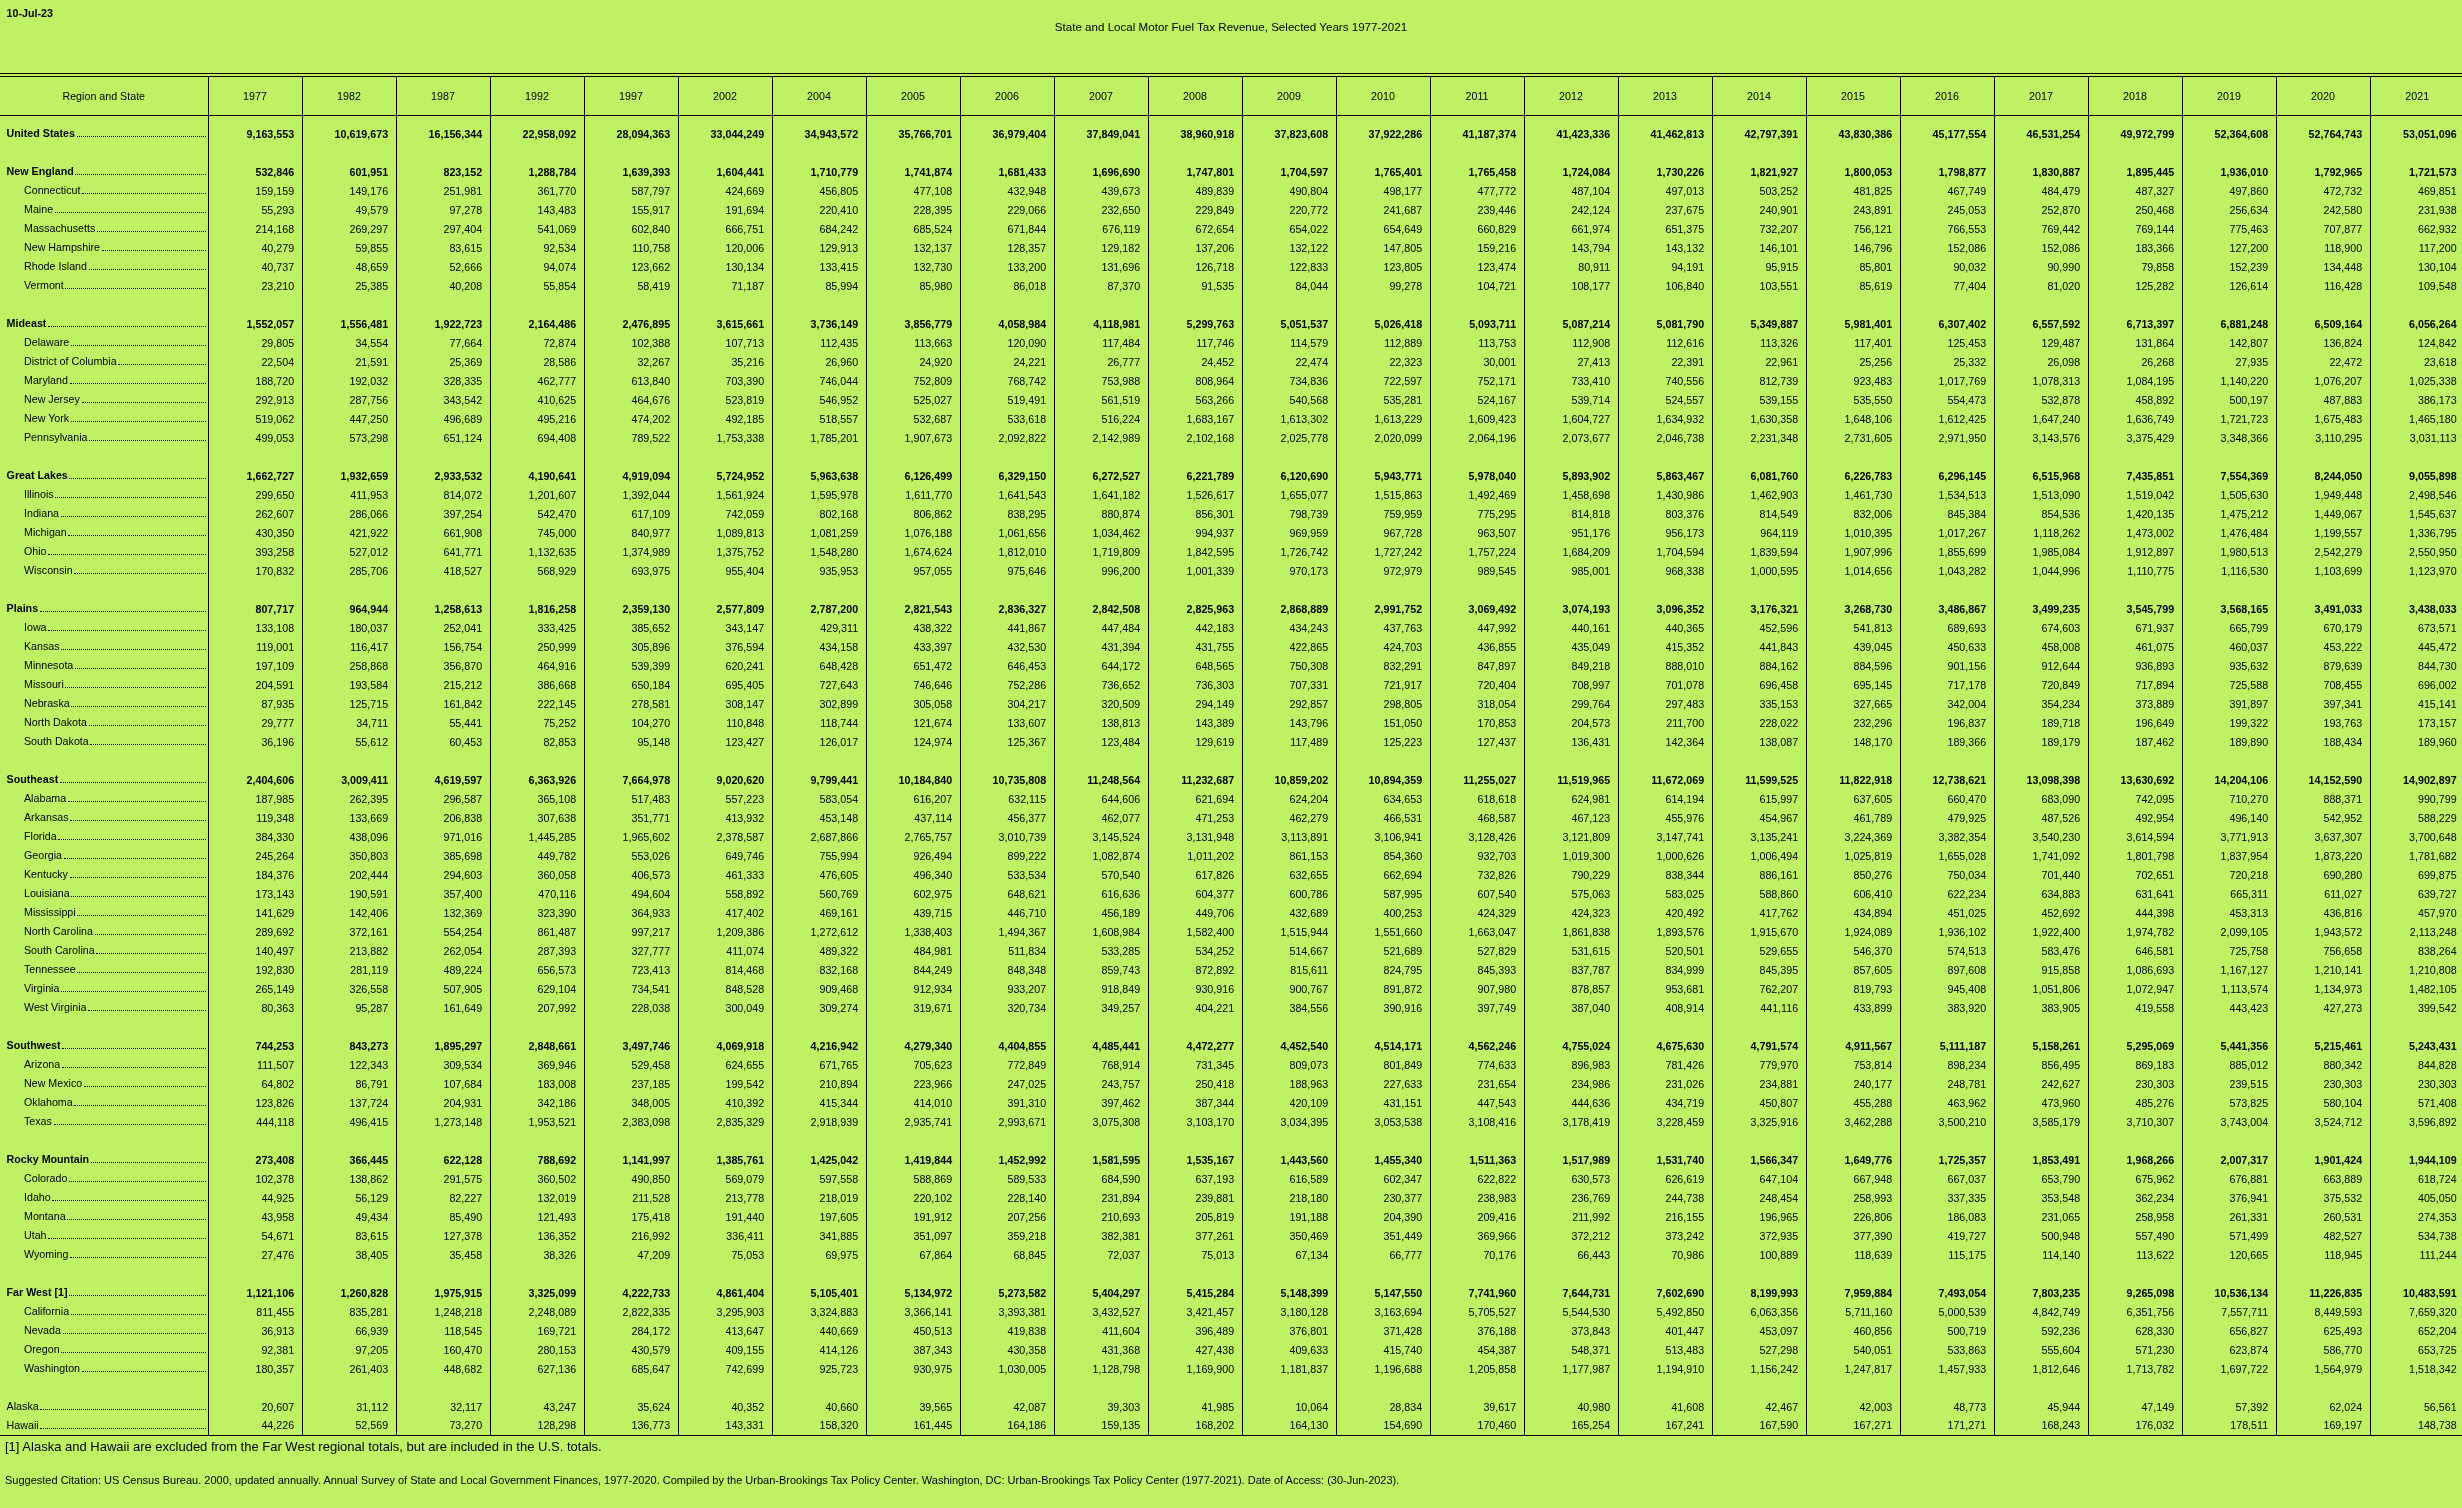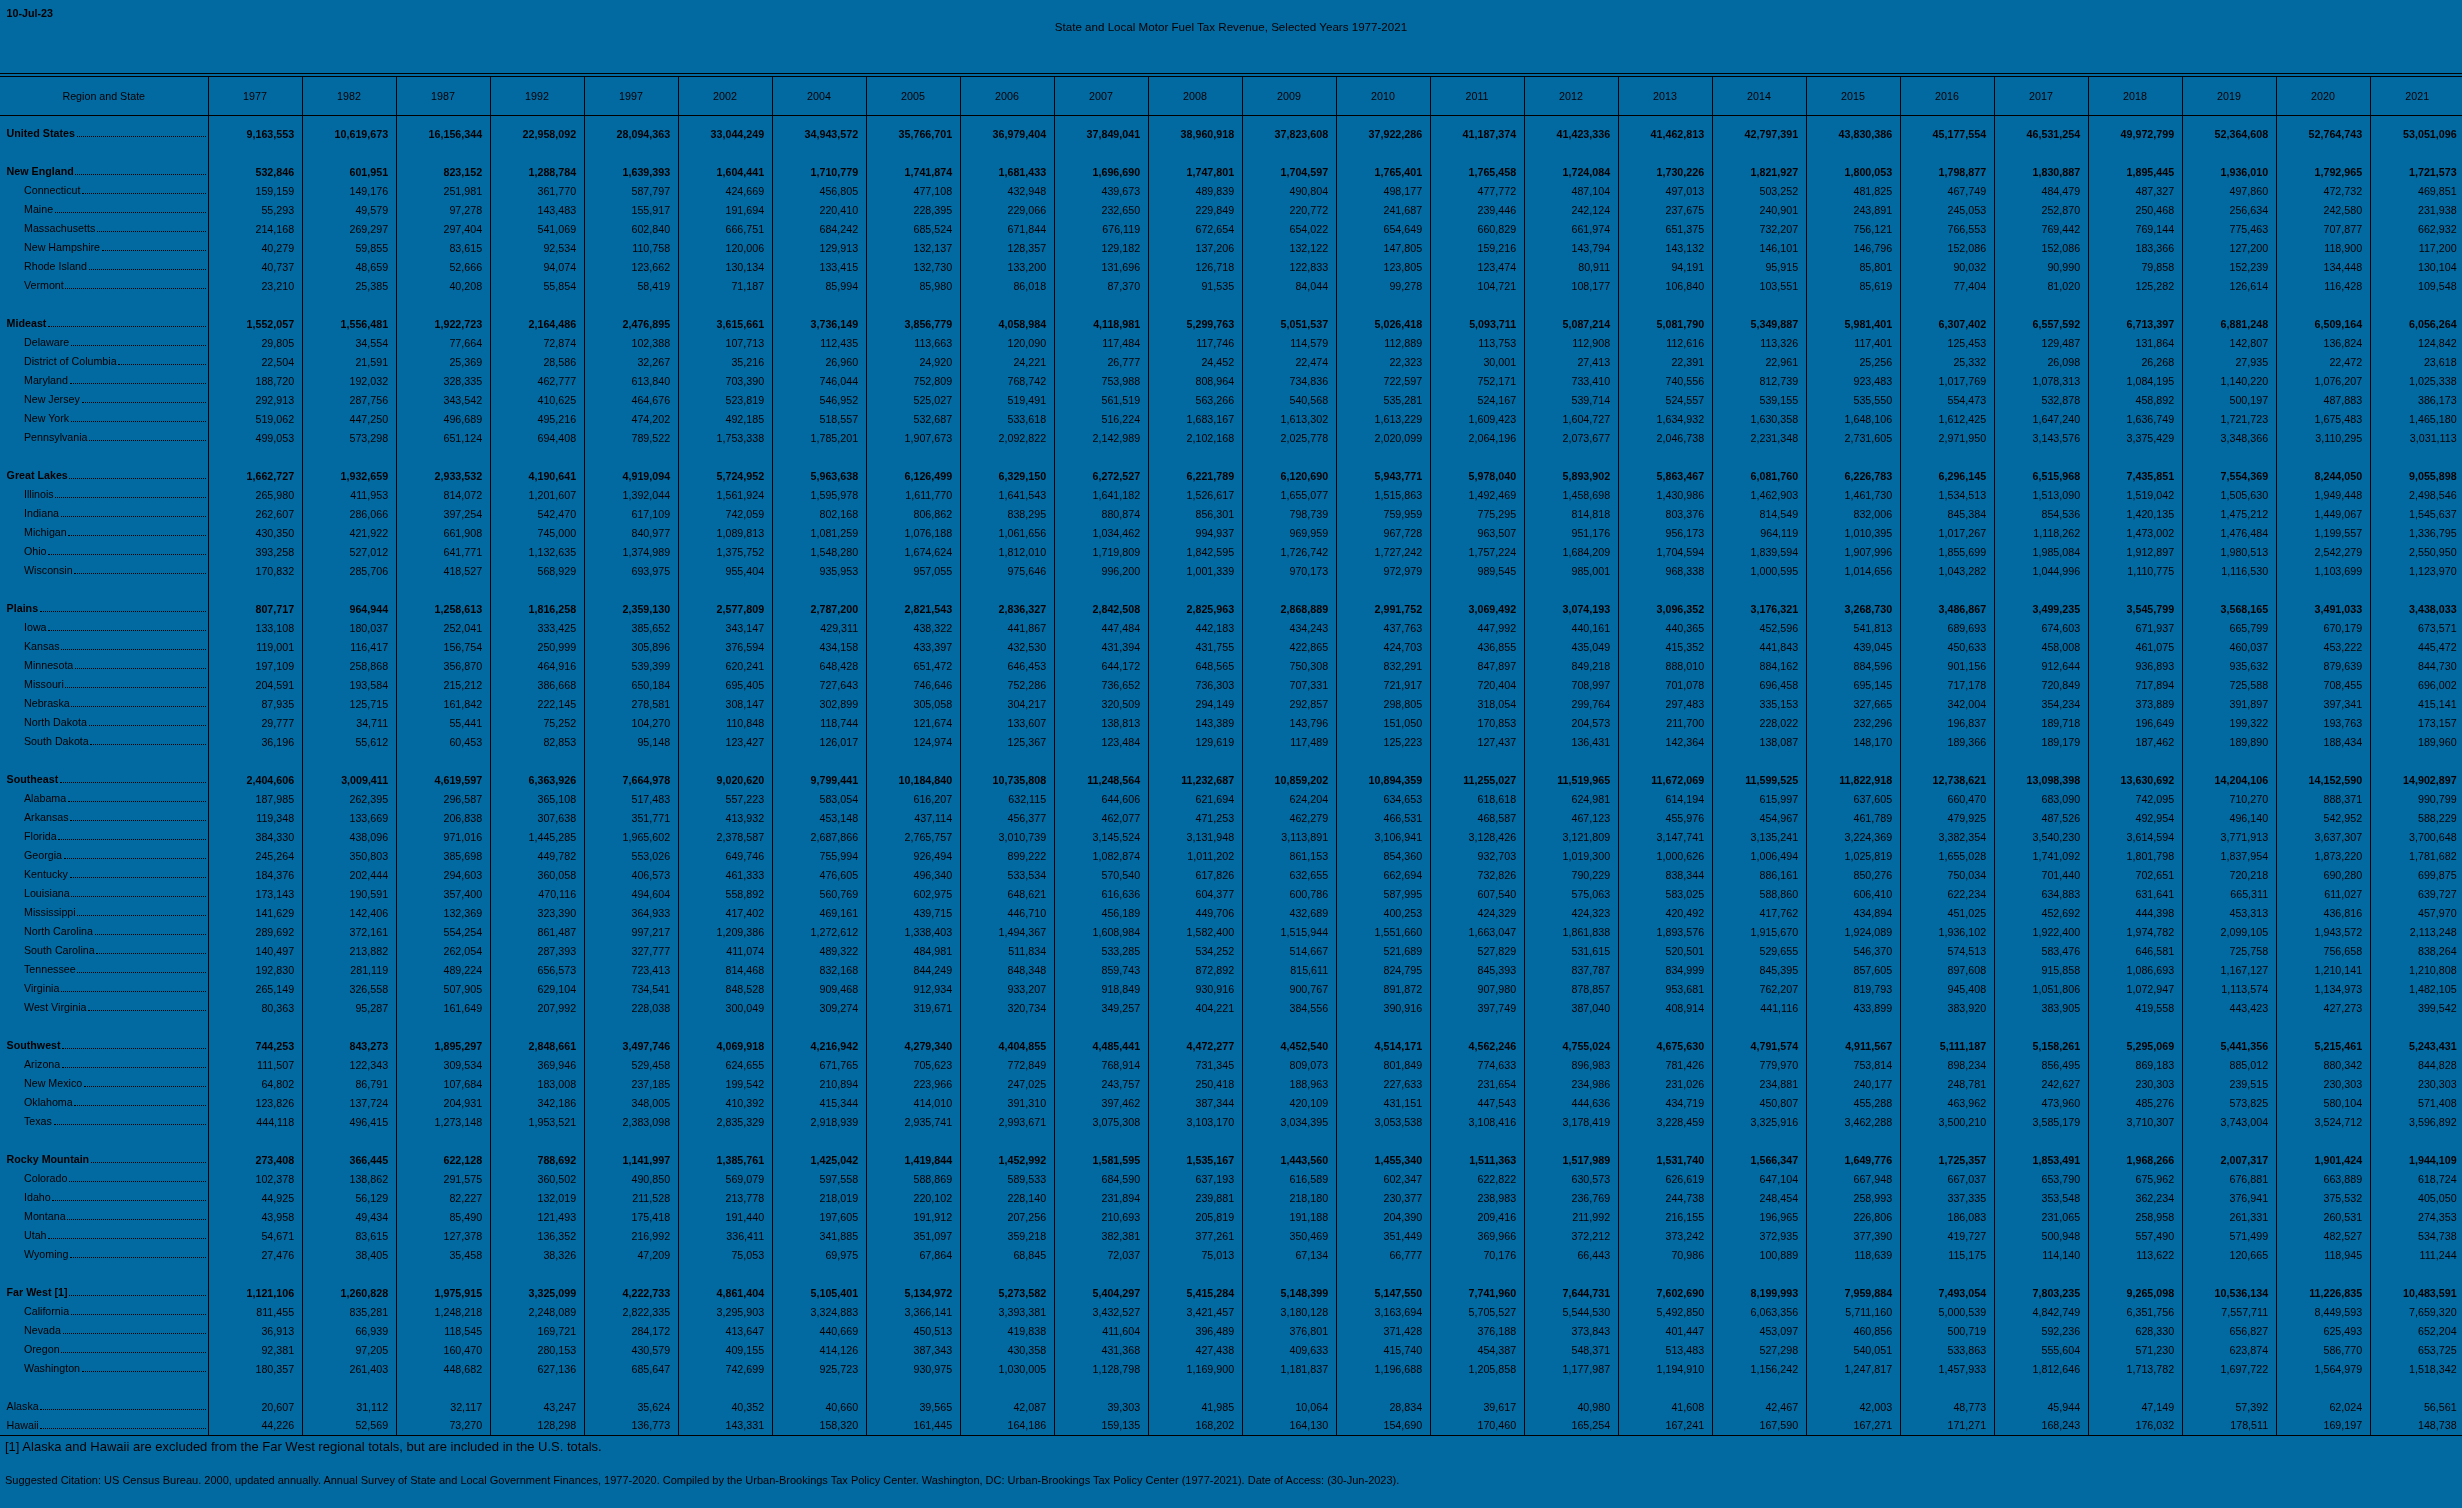--- a/index.html
+++ b/index.html
@@ -1,18 +1,18 @@
 <!DOCTYPE html>
 <html style="font-size:13.2px"><head>
 <meta charset="utf-8">
 <style>
   * { box-sizing: border-box; }
   html,body { margin:0; padding:0; background:#fff; color:#000;
     font-family:"Liberation Sans", sans-serif; }
-  #page { position:relative; width:2462px; height:1508px; background:#0369a1; overflow:hidden; }
+  #page { position:relative; width:2462px; height:1508px; background:#bef264; overflow:hidden; }
   .report-date { position:absolute; top:6.6px; left:6.6px; font-size:10.7px; font-weight:bold; }
   .report-title { position:absolute; top:20px; left:0; width:100%; text-align:center;
     font-size:11.6px; font-weight:normal; }
   .report-subtitle { position:absolute; top:45px; left:0; width:100%; text-align:center;
     font-size:10.7px; font-weight:bold; }
   .twrap { position:absolute; top:73px; left:0; width:2462px; }
   .topline { height:4.1px; border-top:1.7px solid #000; border-bottom:0.8px solid #000; }
   table { border-collapse:collapse; table-layout:fixed; width:2462px; border-bottom:0.8px solid #000; }
   th, td { border-left:0.8px solid #000; font-size:10.7px; padding:0; vertical-align:middle; overflow:hidden; }
   th:first-child, td:first-child { border-left:none; }
@@ -716,21 +716,21 @@
             <td class="num">8,244,050</td>
             <td class="num">9,055,898</td>
           </tr>
           <tr class="state">
             <td class="lbl">
               <div class="labwrap">
                 <span class="lab">Illinois</span>
                 <span class="dots"></span>
               </div>
             </td>
-            <td class="num">265,980</td>
+            <td class="num">299,650</td>
             <td class="num">411,953</td>
             <td class="num">814,072</td>
             <td class="num">1,201,607</td>
             <td class="num">1,392,044</td>
             <td class="num">1,561,924</td>
             <td class="num">1,595,978</td>
             <td class="num">1,611,770</td>
             <td class="num">1,641,543</td>
             <td class="num">1,641,182</td>
             <td class="num">1,526,617</td>

